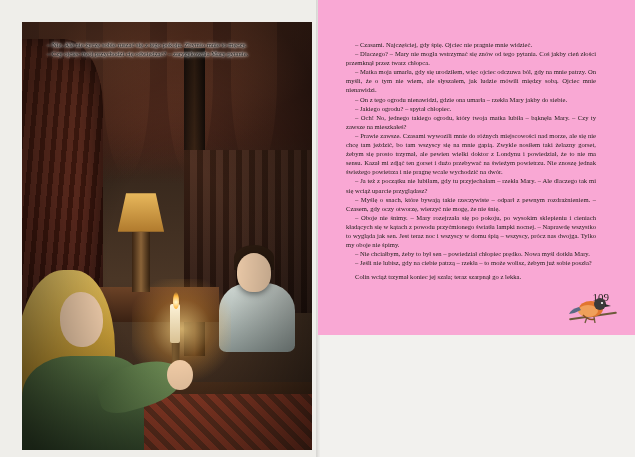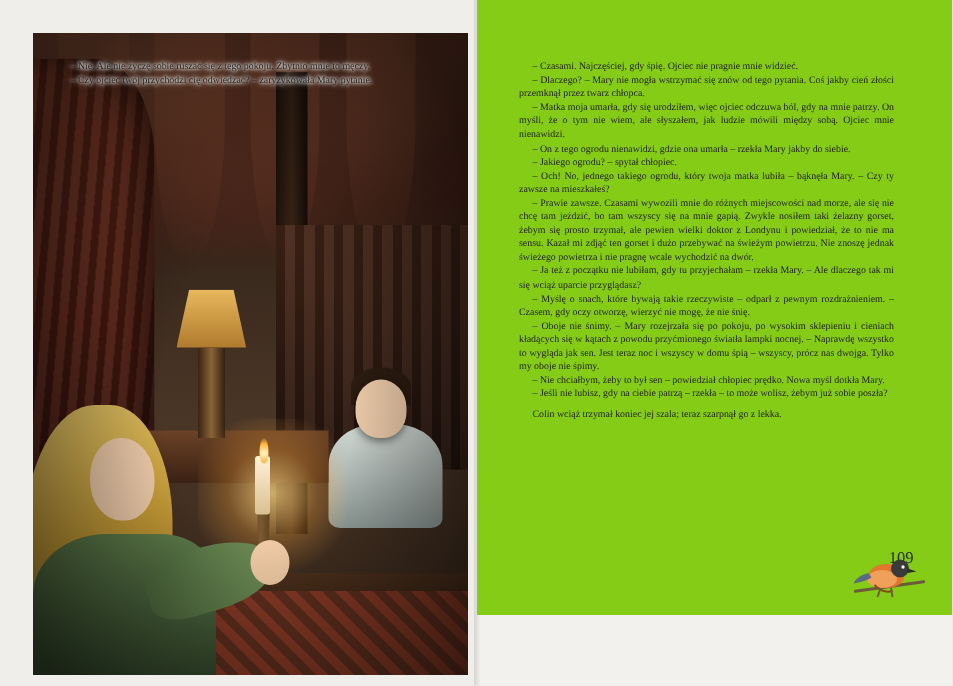--- a/index.html
+++ b/index.html
@@ -212,22 +212,22 @@
     position: absolute;
     left: 4px; bottom: 3px;
     font-size: 5px;
     color: rgba(255,225,180,.55);
     font-family: "Liberation Serif", serif;
   }
   
   .right-page {
     position: absolute;
     left: 318px; top: 0;
-    width: 317px; height: 410px;
-    background: #84cc16;
+    width: 317px; height: 335px;
+    background: #f9a8d4;
   }
   .text-col {
     position: absolute;
     left: 28px;
     top: 40px;
     width: 250px;
     font-size: 6.6px;
     line-height: 9.1px;
     color: #23201d;
     text-align: justify;

